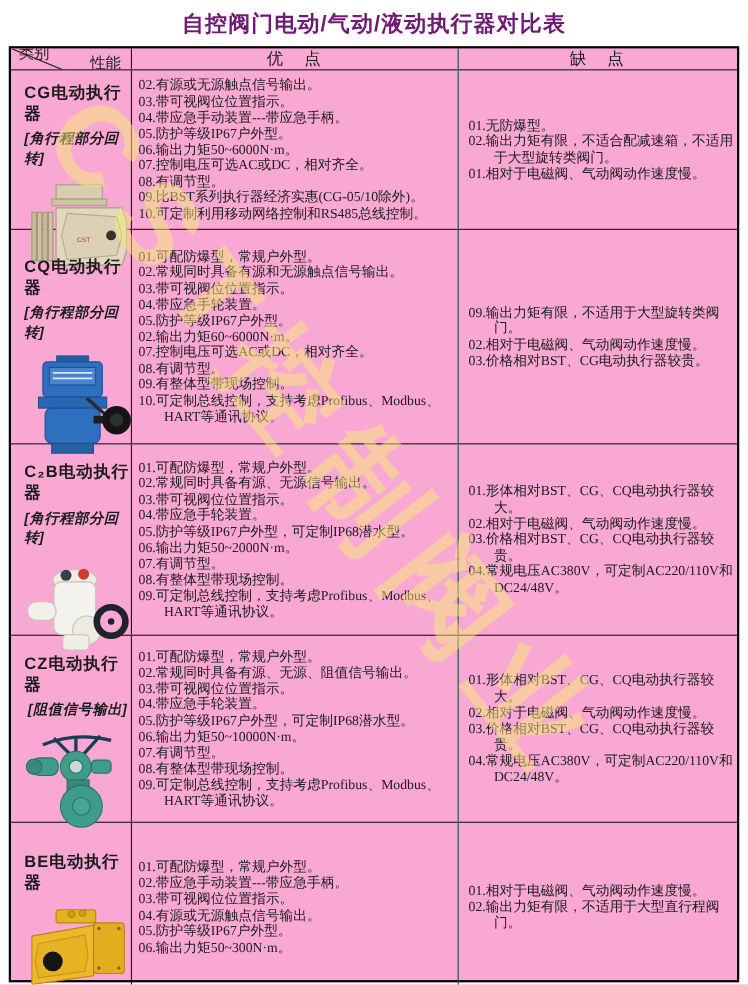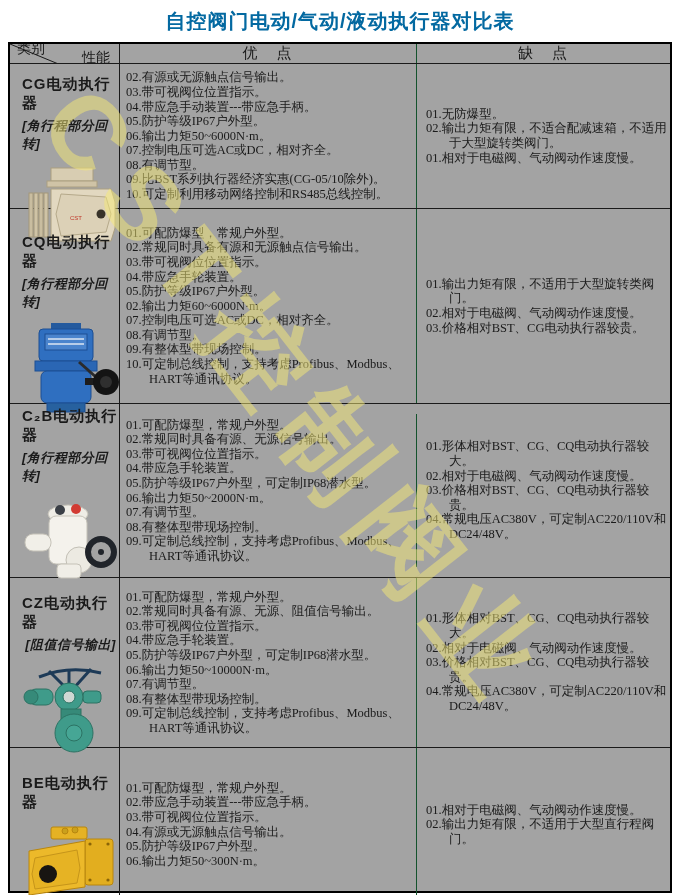--- a/index.html
+++ b/index.html
@@ -3,33 +3,33 @@
 <meta charset="utf-8">
 <style>
   html,body{margin:0;padding:0;}
   body{
     width:680px;height:895px;position:relative;background:#ffffff;
     font-family:"Liberation Sans","DejaVu Sans",sans-serif;color:#1a1a1a;
     overflow:hidden;
   }
   .page-title{
     position:absolute;top:8px;left:0;width:680px;text-align:center;
-    font-size:20px;font-weight:bold;letter-spacing:1px;color:#0369a1;
+    font-size:20px;font-weight:bold;letter-spacing:1px;color:#701a75;
   }
   .cmp-table{
     position:absolute;left:8px;top:42px;width:664px;height:851px;
     border:2px solid #000;box-sizing:border-box;display:flex;flex-direction:column;
-    background:#a3a3a3;
+    background:#f9a8d4;
   }
   .t-row{display:flex;box-sizing:border-box;border-bottom:1px solid #1a1a1a;}
   .t-row:last-child{border-bottom:none;}
   .t-row.header{height:46px;}
   .t-row.r0{height:145px;}
   .t-row.r1{height:195px;}
-  .t-row.r2{height:174px;align-items:center;}
+  .t-row.r2{height:174px;}
   .t-row.r3{height:170px;}
   .t-row.r4{flex:1;}
   .c-cat{width:110px;box-sizing:border-box;border-right:1px solid #1a1a1a;position:relative;}
   .c-adv{width:297px;box-sizing:border-box;border-right:1px solid #14532d;display:flex;align-items:center;}
   .c-dis{flex:1;box-sizing:border-box;display:flex;align-items:center;}
   
   .corner{overflow:hidden;}
   .corner svg{position:absolute;left:0;top:0;}
   .corner .top-lbl{position:absolute;top:5px;right:9px;font-size:14px;}
   .corner .bot-lbl{position:absolute;bottom:5px;left:7px;font-size:14px;}
@@ -143,21 +143,21 @@
           <li class="pt">05.防护等级IP67户外型。</li>
           <li class="pt">02.输出力矩60~6000N·m。</li>
           <li class="pt">07.控制电压可选AC或DC，相对齐全。</li>
           <li class="pt">08.有调节型。</li>
           <li class="pt">09.有整体型带现场控制。</li>
           <li class="pt">10.可定制总线控制，支持考虑Profibus、Modbus、HART等通讯协议。</li>
         </ul>
     </div>
     <div class="c-dis">
       <ul class="pts">
-          <li class="pt">01.输出力矩有限，不适用于大型旋转类阀门。</li>
+          <li class="pt">09.输出力矩有限，不适用于大型旋转类阀门。</li>
           <li class="pt">02.相对于电磁阀、气动阀动作速度慢。</li>
           <li class="pt">03.价格相对BST、CG电动执行器较贵。</li>
         </ul>
     </div>
   </div>
 
   <div class="t-row r2">
     <div class="c-cat">
       <div class="cat-inner" style="padding-top:16px;">
         <span class="cat-name">C₂B电动执行器</span>

